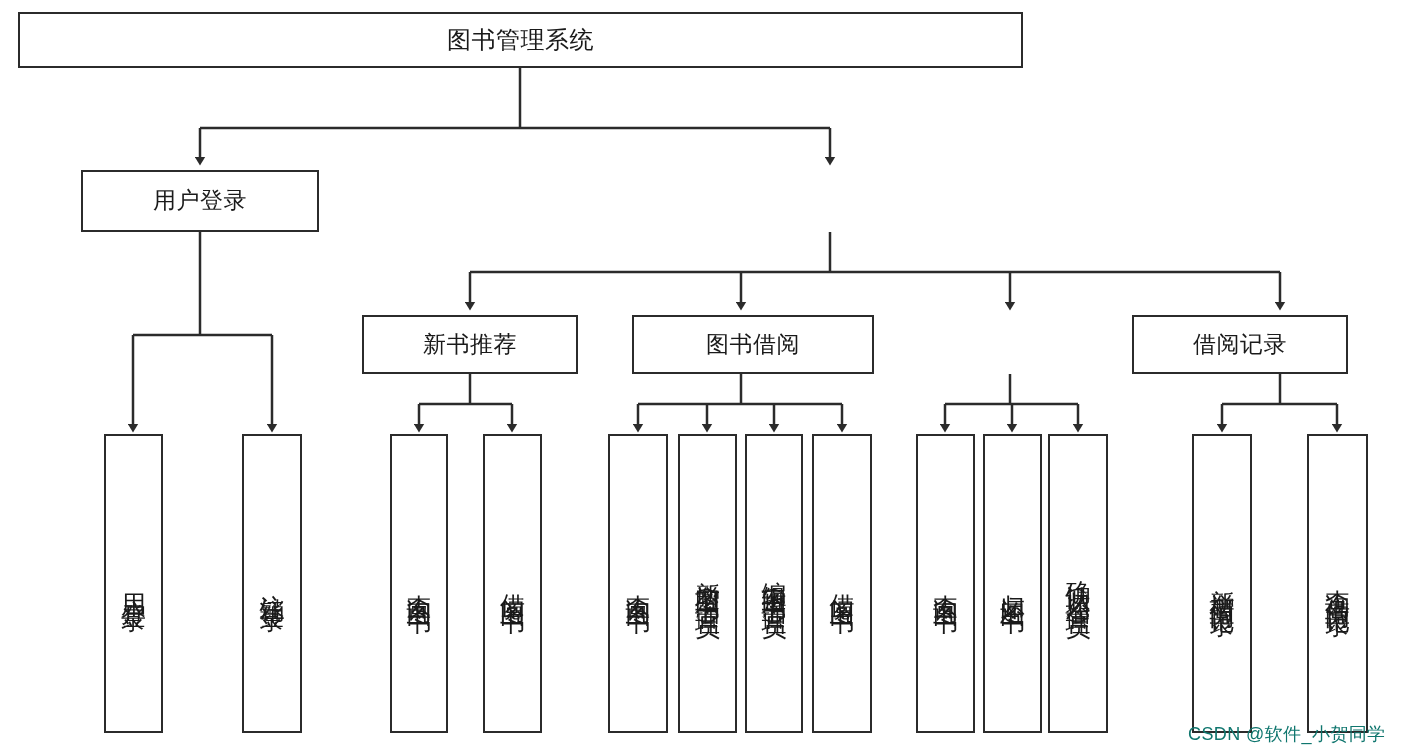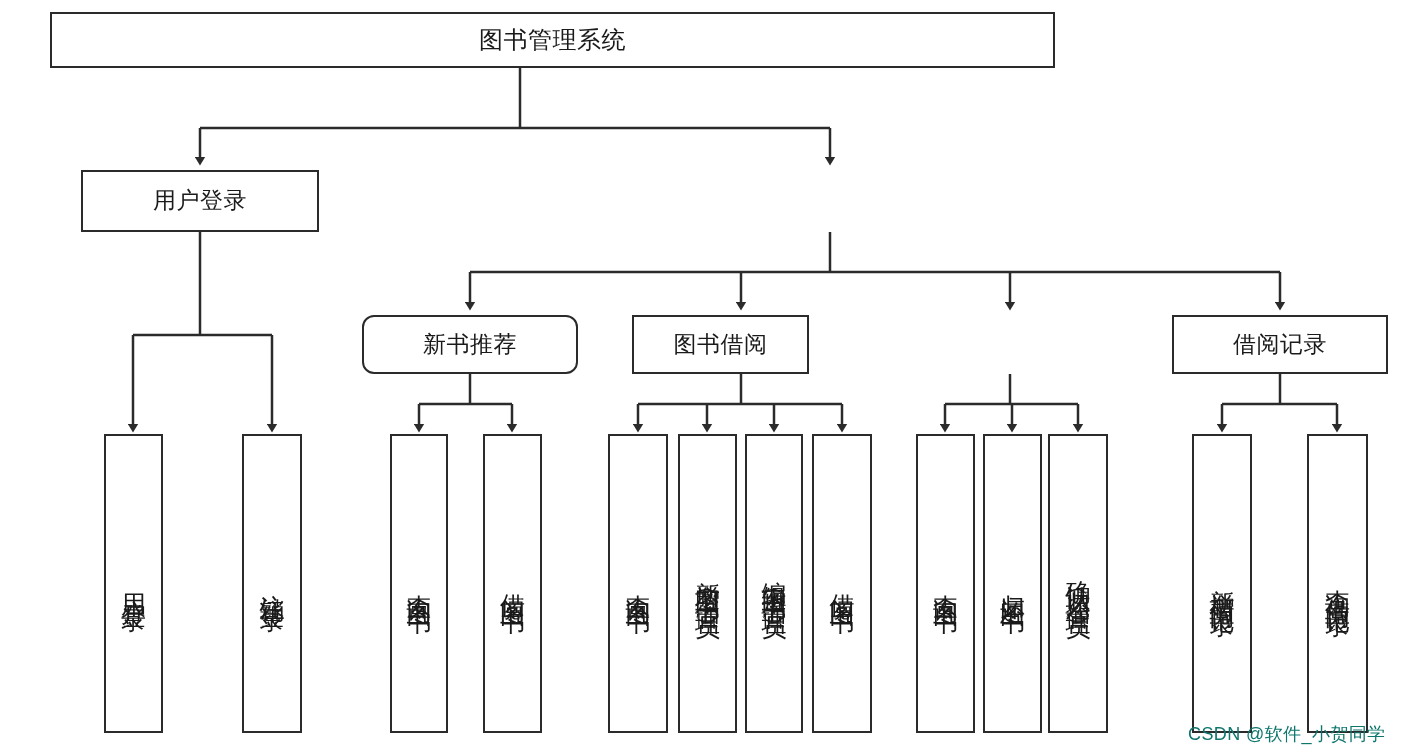--- a/index.html
+++ b/index.html
@@ -123,35 +123,35 @@
       <path d="M1012,404 L1012,425" marker-end="url(#arrow)"></path>
       <path d="M1078,404 L1078,425" marker-end="url(#arrow)"></path>
 
       <path d="M1280,374 L1280,404"></path>
       <path d="M1222,404 L1337,404"></path>
       <path d="M1222,404 L1222,425" marker-end="url(#arrow)"></path>
       <path d="M1337,404 L1337,425" marker-end="url(#arrow)"></path>
     </g>
   </svg>
 
-  <div class="node horiz root" style="left:18px; top:12px; width:1005px; height:56px;margin-left:32px;">
+  <div class="node horiz root" style="left:18px; top:12px; width:1005px; height:56px;">
     <span class="node-label">图书管理系统</span>
   </div>
 
   <div class="node horiz" style="left:81px; top:170px; width:238px; height:62px;">
     <span class="node-label">用户登录</span>
   </div>
 
-  <div class="node horiz" style="left:362px; top:315px; width:216px; height:59px;border-radius:12px;">
+  <div class="node horiz" style="left:362px; top:315px; width:216px; height:59px;">
     <span class="node-label">新书推荐</span>
   </div>
-  <div class="node horiz" style="left:632px; top:315px; width:177px; height:59px;">
+  <div class="node horiz" style="left:632px; top:315px; width:242px; height:59px;">
     <span class="node-label">图书借阅</span>
   </div>
-  <div class="node horiz" style="left:1172px; top:315px; width:216px; height:59px;">
+  <div class="node horiz" style="left:1132px; top:315px; width:216px; height:59px;">
     <span class="node-label">借阅记录</span>
   </div>
 
   <div class="node leaf" style="left:104px; top:434px; width:59px; height:299px;">
     <span class="node-label">用户登录</span>
   </div>
   <div class="node leaf" style="left:242px; top:434px; width:60px; height:299px;">
     <span class="node-label">注销登录</span>
   </div>
 

